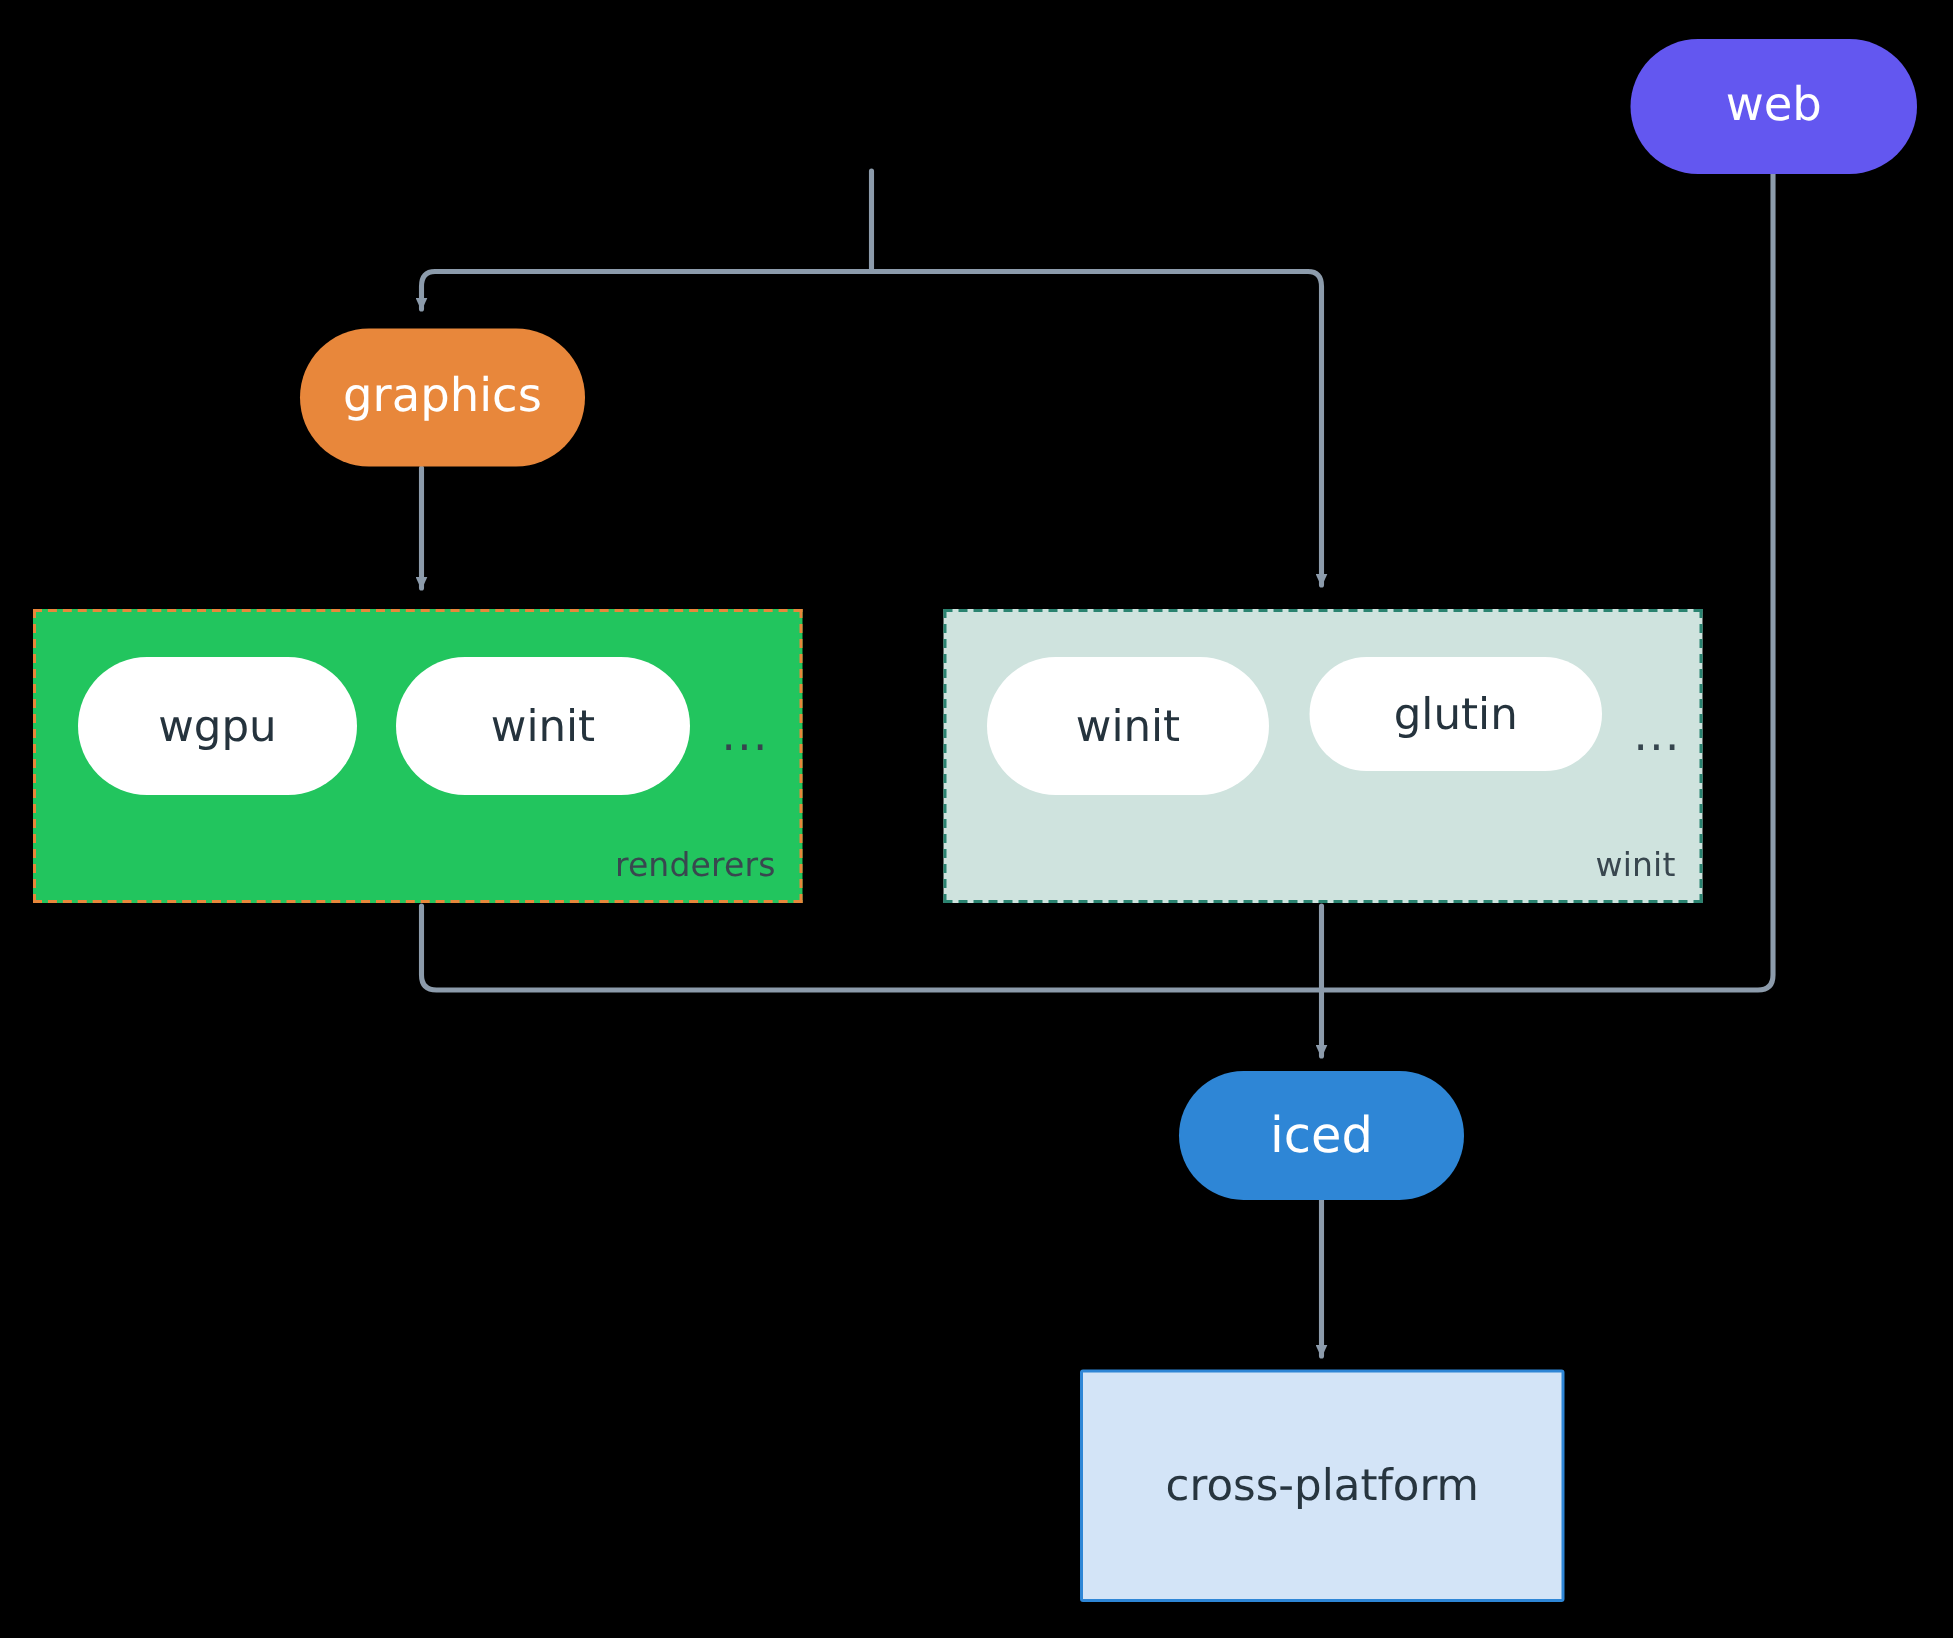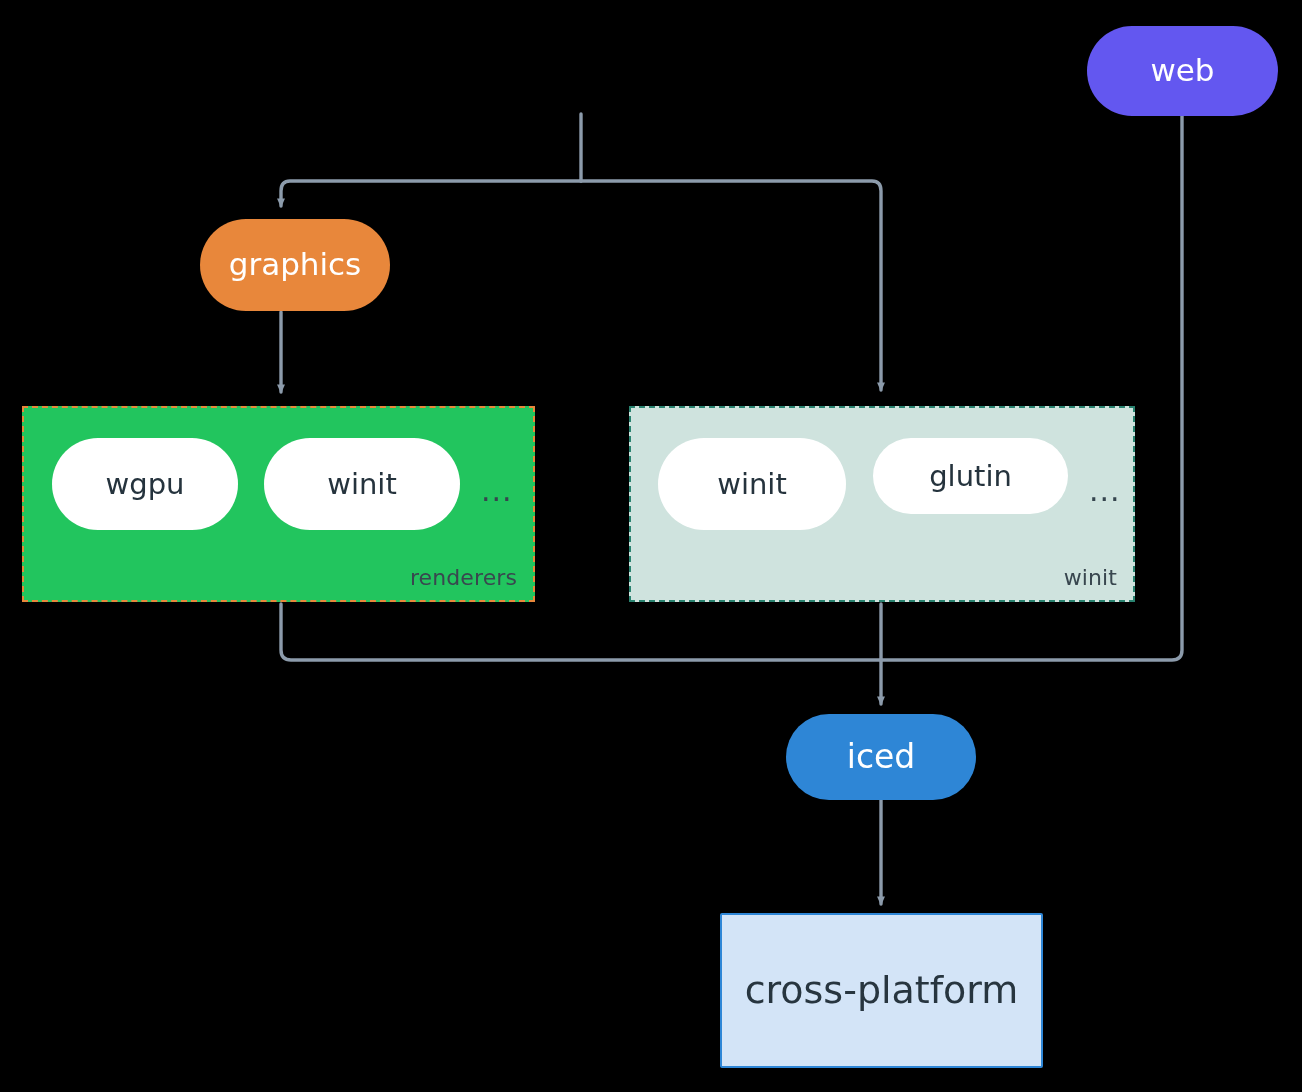--- a/index.html
+++ b/index.html
@@ -51,21 +51,21 @@
   .node-iced {
     background: #2e86d6;
     color: #ffffff;
     font-size: 33px;
   }
   .node-app {
     background: #d3e4f7;
     color: #24333f;
     border: 2px solid #2e86d6;
     color: #27353f;
-    font-size: 38px;
+    font-size: 29px;
     border-radius: 2px;
     flex-direction: column;
   }
   .node-app .line {
     display: block;
   }
   .group {
     position: absolute;
     box-sizing: border-box;
   }

